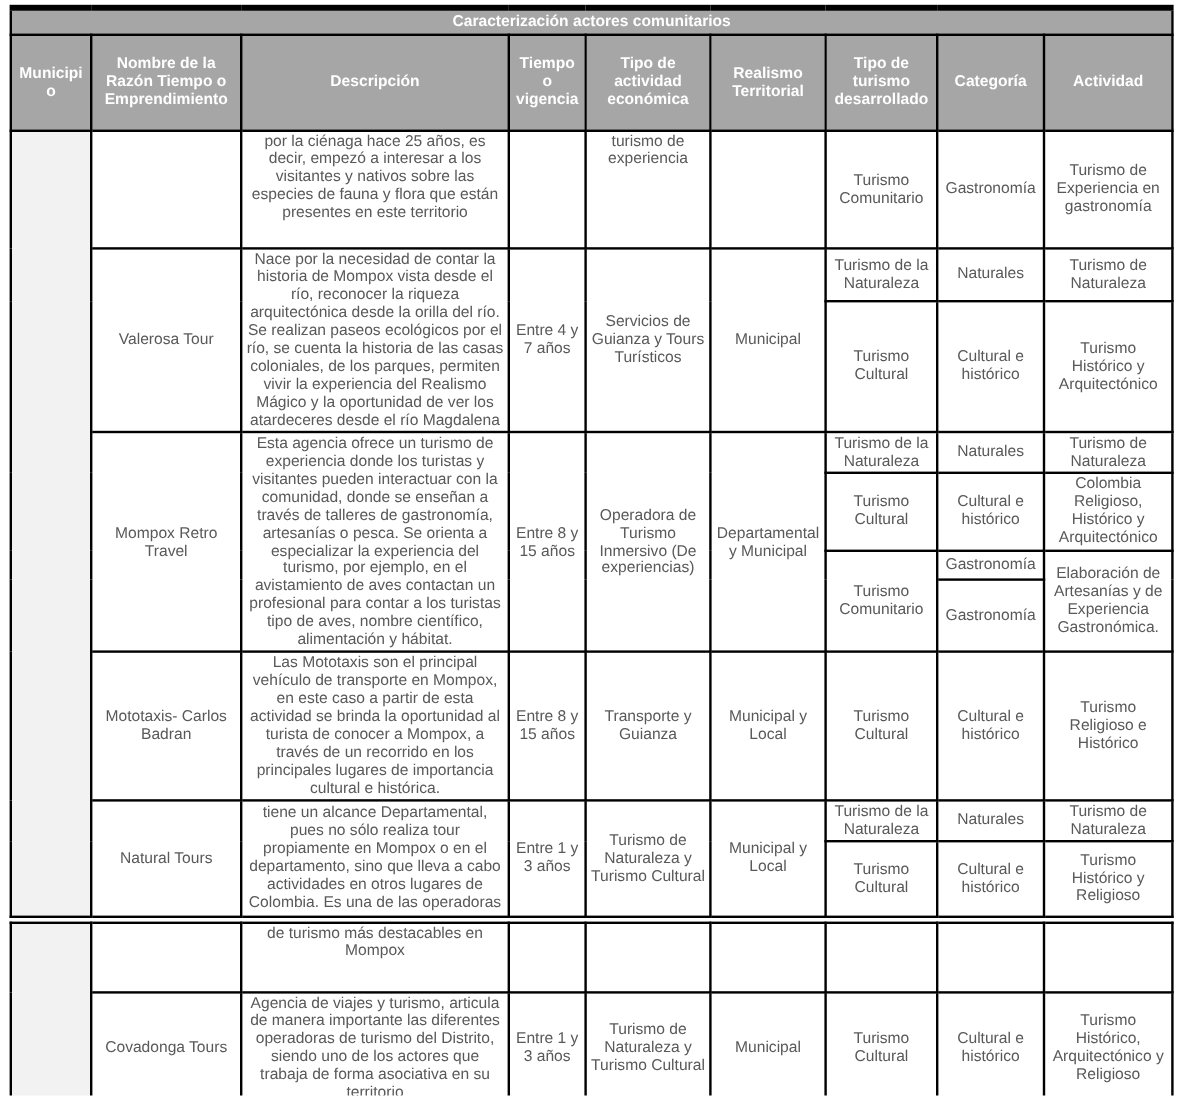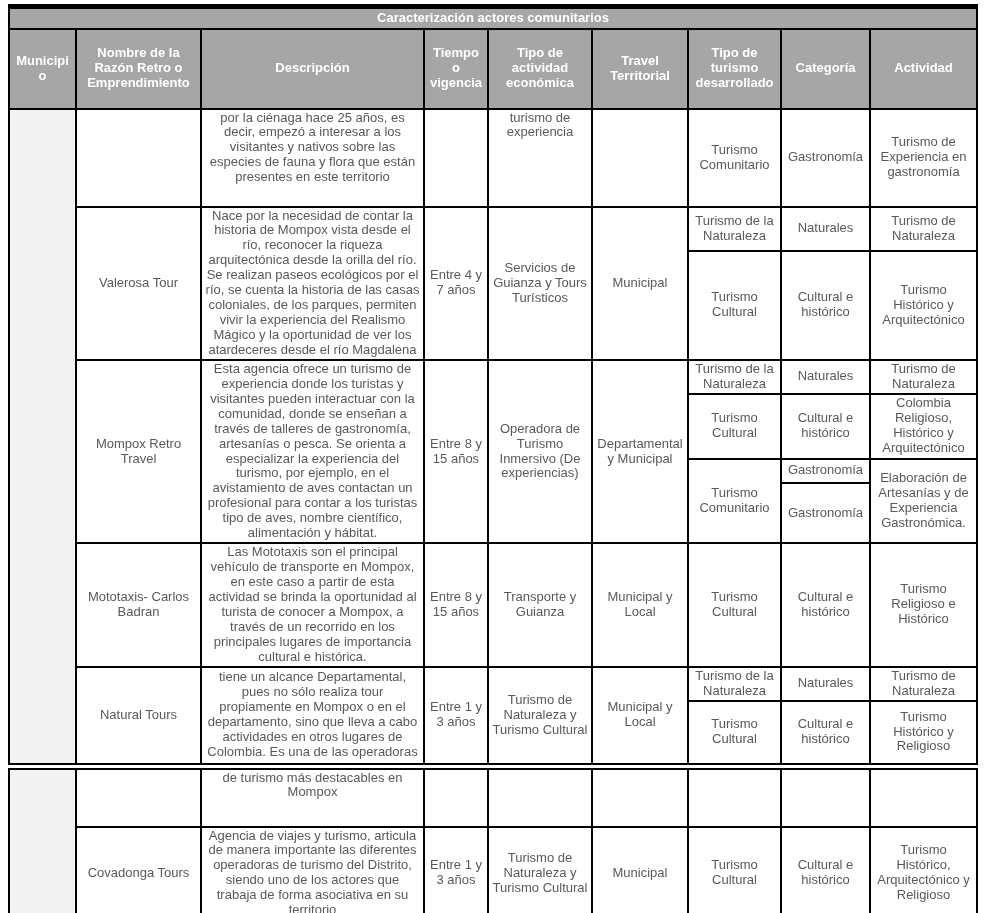--- a/index.html
+++ b/index.html
@@ -66,25 +66,25 @@
       <col style="width:93px">
         <col style="width:89px">
         <col style="width:107px">
     </colgroup>
     <tbody>
       <tr class="title-row">
         <td colspan="9">Caracterización actores comunitarios</td>
       </tr>
       <tr style="height:80px">
         <th>Municipio</th>
-        <th>Nombre de la Razón Retro o Emprendimiento</th>
+        <th>Nombre de la Razón Tiempo o Emprendimiento</th>
         <th>Descripción</th>
         <th>Tiempo o vigencia</th>
         <th>Tipo de actividad económica</th>
-        <th>Travel Territorial</th>
+        <th>Realismo Territorial</th>
         <th>Tipo de turismo desarrollado</th>
         <th>Categoría</th>
         <th>Actividad</th>
       </tr>
 
       <tr style="height:98px">
         <td class="muni" rowspan="10"></td>
         <td></td>
         <td class="vtop">por la ciénaga hace 25 años, es decir, empezó a interesar a los visitantes y nativos sobre las especies de fauna y flora que están presentes en este territorio</td>
         <td></td>

